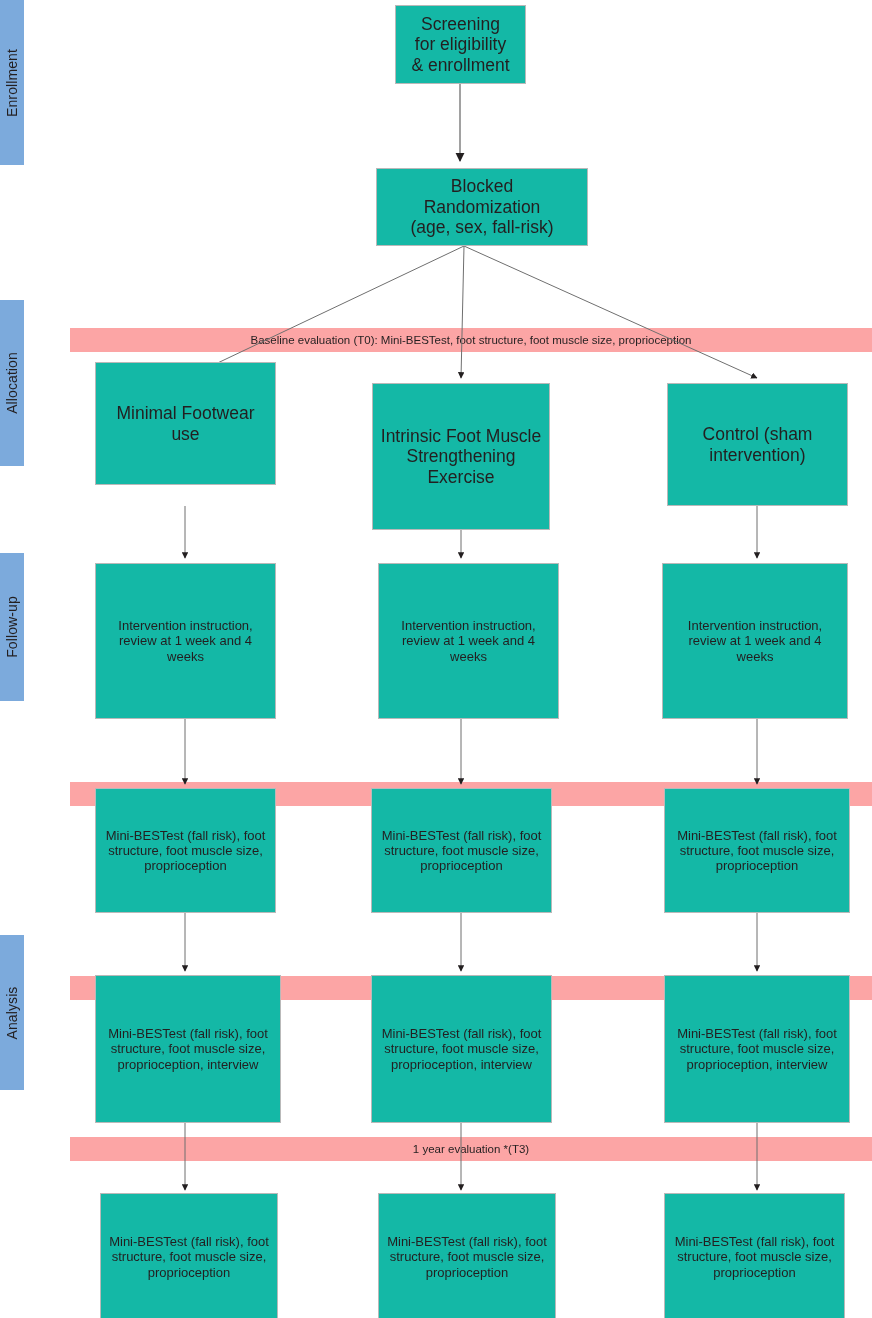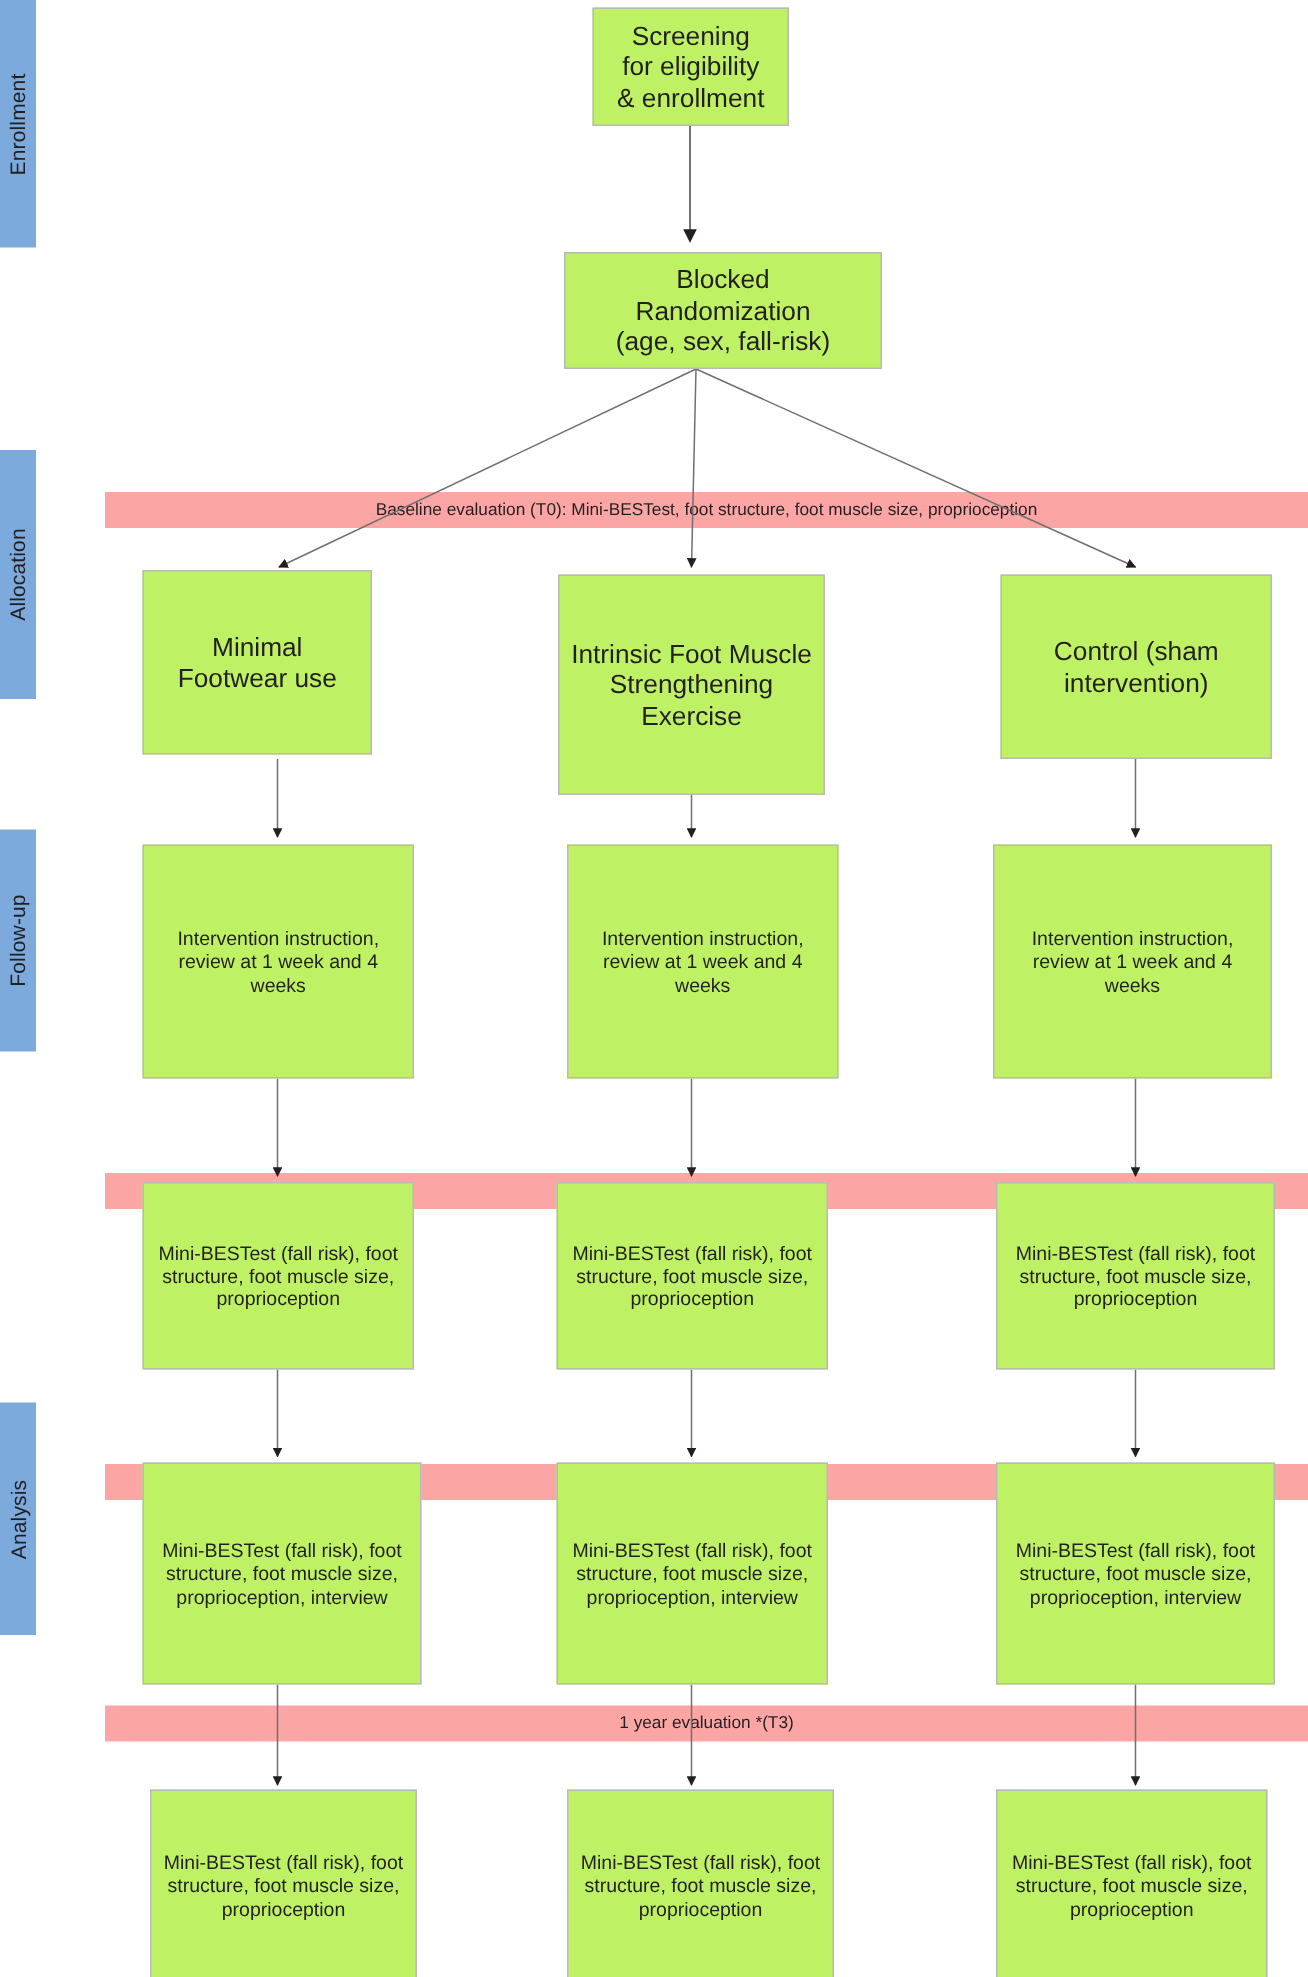--- a/index.html
+++ b/index.html
@@ -60,21 +60,21 @@
     justify-content: center;
   }
   .eval-bar span {
     font-size: 11.5px;
     color: #231f20;
     white-space: nowrap;
   }
   
   .node {
     position: absolute;
-    background: #bef264;
+    background: #14b8a6;
     border: 1px solid #b9b9b9;
     box-sizing: border-box;
     z-index: 4;
     display: flex;
     align-items: center;
     justify-content: center;
     text-align: center;
   }
   .node span {
     display: block;
@@ -154,21 +154,21 @@
 for eligibility
 &amp; enrollment</span>
   </div>
 
   <div class="node sz-lg" style="left:376px; top:168px; width:212px; height:78px;">
     <span style="white-space: pre-line;">Blocked
 Randomization
 (age, sex, fall-risk)</span>
   </div>
 
-  <div class="node sz-lg" style="left:95px; top:380px; width:153px; height:123px;">
+  <div class="node sz-lg" style="left:95px; top:362px; width:181px; height:123px;">
     <span>Minimal Footwear use</span>
   </div>
   <div class="node sz-lg" style="left:372px; top:383px; width:178px; height:147px;">
     <span>Intrinsic Foot Muscle Strengthening Exercise</span>
   </div>
   <div class="node sz-lg" style="left:667px; top:383px; width:181px; height:123px;">
     <span>Control (sham intervention)</span>
   </div>
 
   <div class="node sz-md" style="left:95px; top:563px; width:181px; height:156px;">

